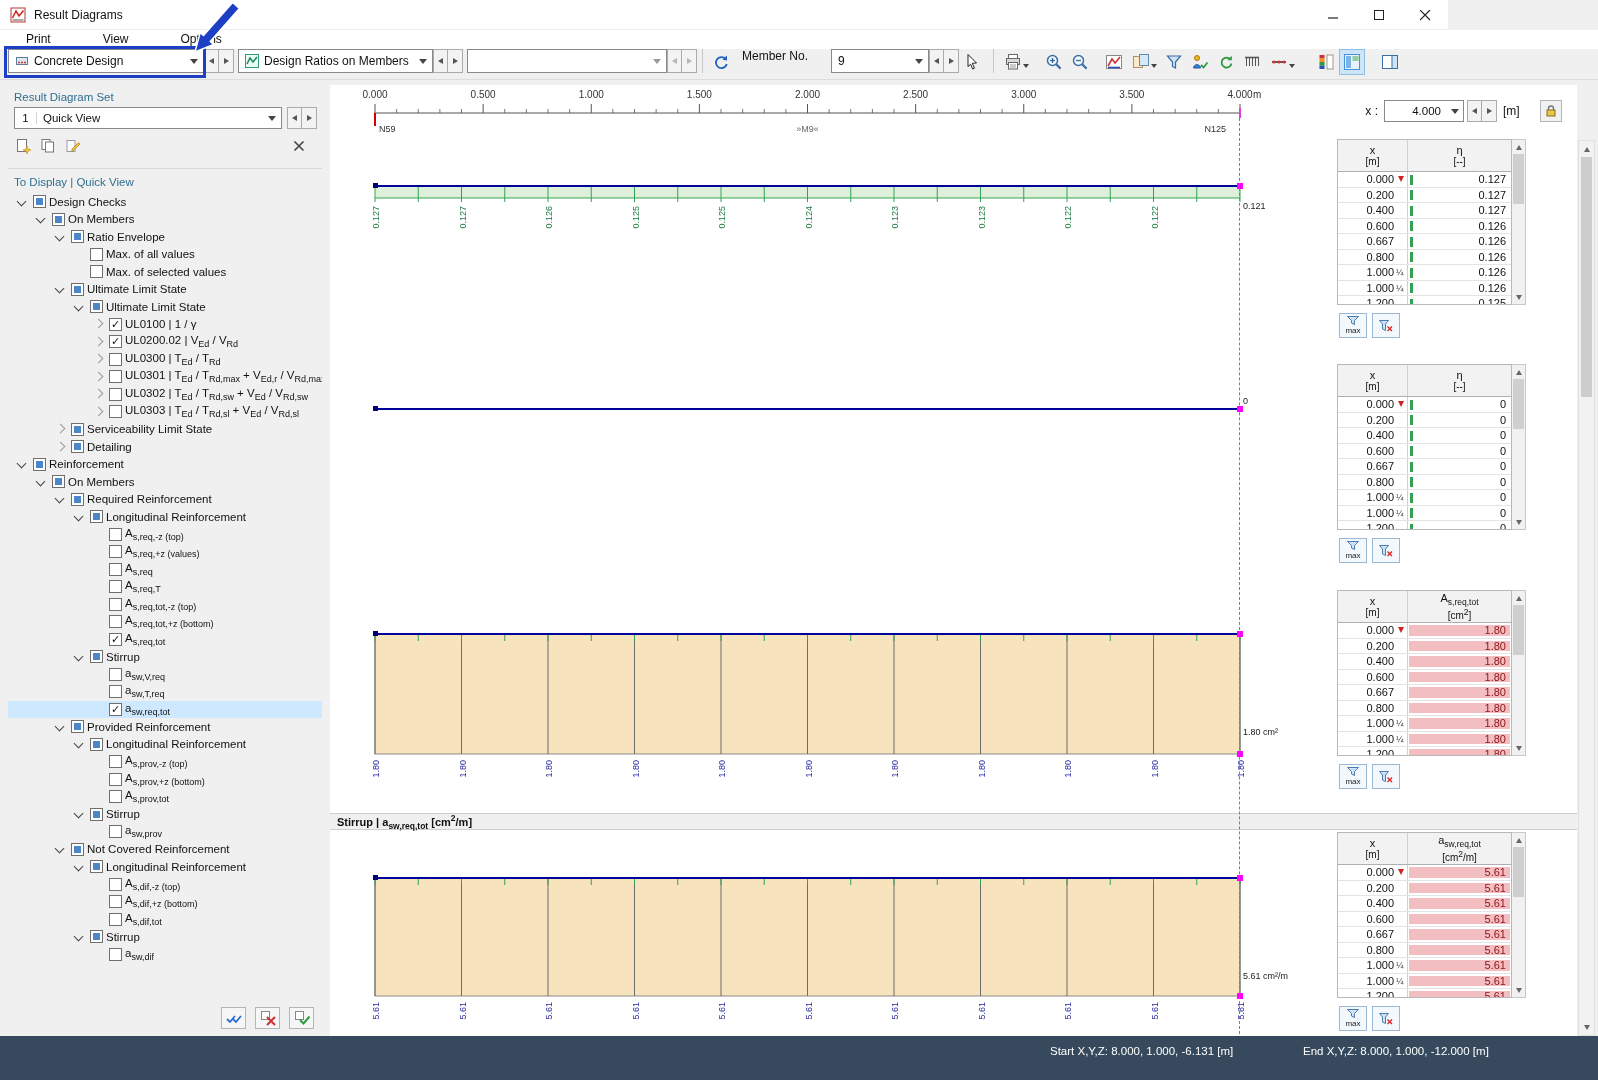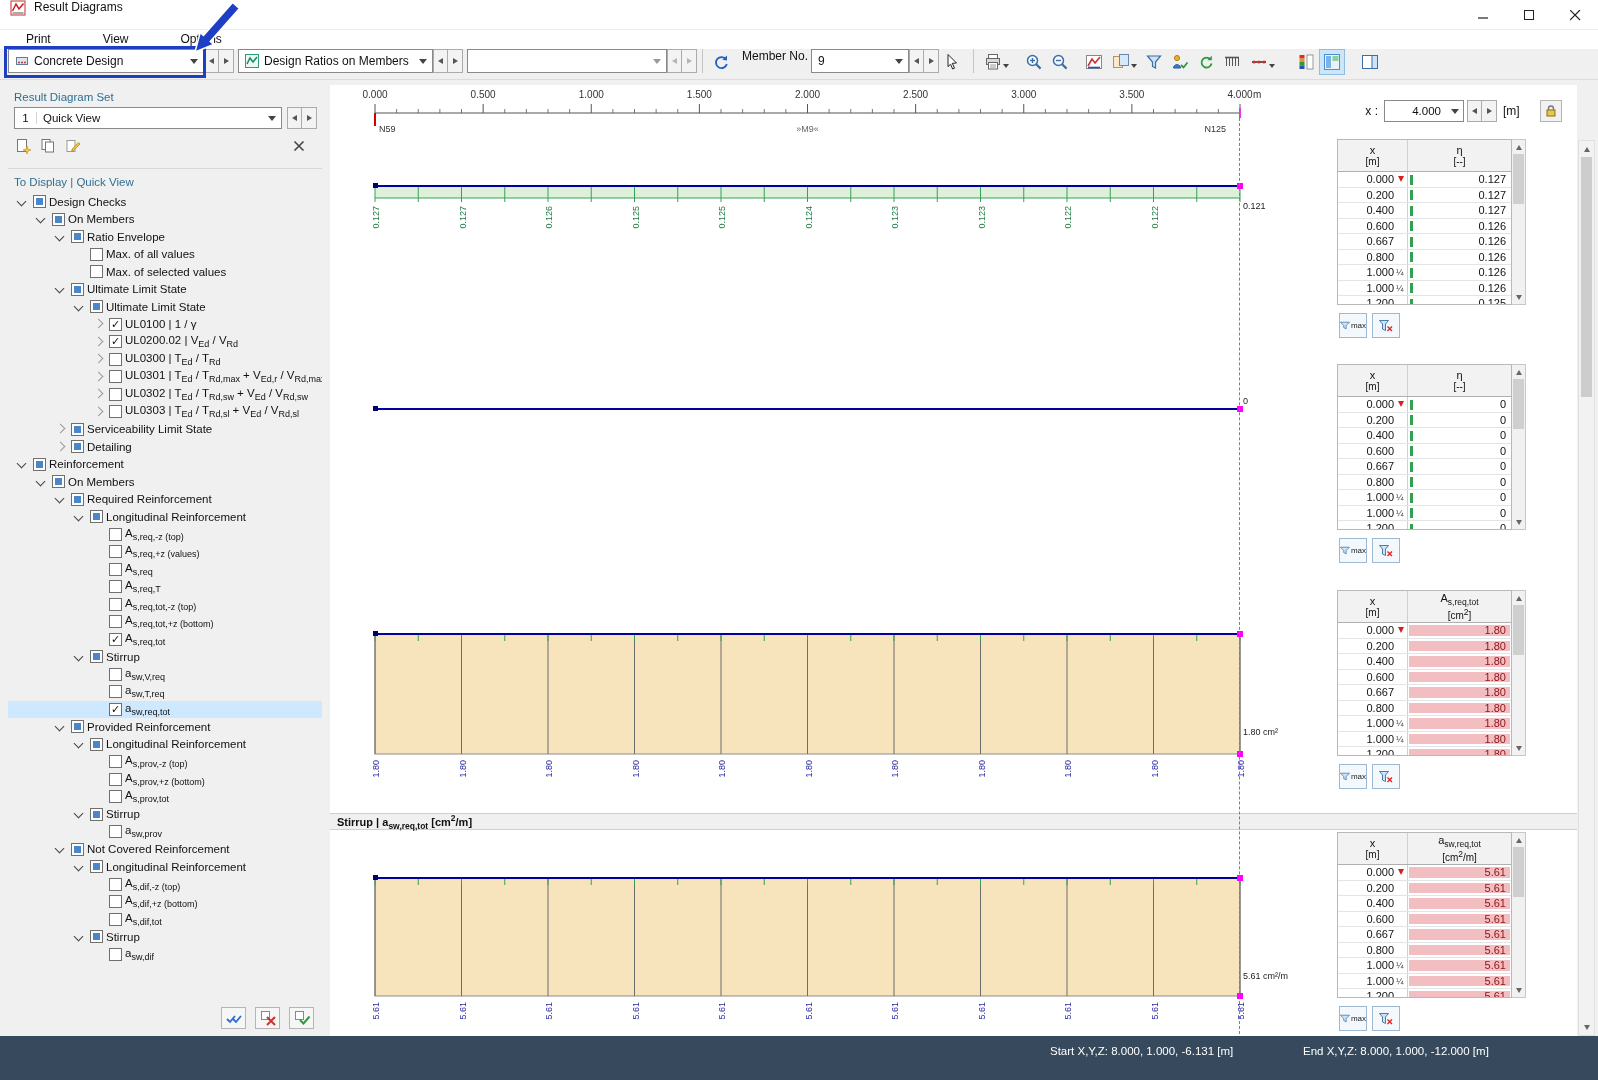--- a/index.html
+++ b/index.html
@@ -1,42 +1,42 @@
 <!DOCTYPE html>
 <html style="--member-line: #00009c; --envelope-fill: #def0da; --envelope-tick: #36a257; --reinforcement-fill: #f7e3bc; --marker-magenta: #ff00ff; --label-green: #1c7a40; --label-blue: #2828a0; --table-bar-pink: #f2bec2; --table-bar-green: #33a054; --selection-blue: #cde8ff; --annotation-blue: #1d3fc4;"><head>
 <meta charset="utf-8">
 <style>
 *{margin:0;padding:0;box-sizing:border-box}
 html,body{width:1598px;height:1080px}
 body{position:relative;overflow:hidden;background:#f0f0f0;font-family:"Liberation Sans","DejaVu Sans",sans-serif;font-size:12px;color:#111}
 svg{display:block}
 button{font-family:inherit}
 
-.titlebar{position:absolute;left:0;top:0;width:1598px;height:30px;background:#fff;display:flex;align-items:flex-start;padding-left:10px;gap:8px;border-bottom:1px solid #ececec}
+.titlebar{position:absolute;left:0;top:0;width:1448px;height:30px;background:#fff;display:flex;align-items:center;padding-left:10px;gap:8px;border-bottom:1px solid #ececec}
 .title{font-size:12px}
 .winbtns{position:absolute;right:0;top:0;height:30px;display:flex}
 .winbtn{width:46px;height:30px;display:flex;align-items:center;justify-content:center}
 .menubar{position:absolute;left:0;top:30px;width:1598px;height:19px;background:#fff;display:flex;align-items:center}
 .menuitem{padding:0 26px;height:19px;line-height:19px;cursor:default}
 .toolbar{position:absolute;left:0;top:49px;width:1598px;height:31px;background:#f0f0f0;border-bottom:1px solid #dcdcdc;display:flex;align-items:flex-start;padding-left:8px}
 .combo{height:24px;background:#fff;border:1px solid #898989;display:flex;align-items:center;gap:5px;padding:0 20px 0 6px;position:relative;white-space:nowrap}
 .combo .caret{position:absolute;right:5px;top:9px;width:0;height:0;border:4px solid transparent;border-top:5px solid #444}
 .navpair{display:flex}
 .navbtn{width:15px;height:24px;background:#f3f3f3;border:1px solid #ababab;display:flex;align-items:center;justify-content:center}
 .navpair .navbtn+.navbtn{border-left:none}
 .tri{width:0;height:0;display:block}
 .tri.left{border:3.5px solid transparent;border-right:5px solid #555;border-left:none}
 .tri.right{border:3.5px solid transparent;border-left:5px solid #555;border-right:none}
 .tri.up{border:3.5px solid transparent;border-bottom:5px solid #666;border-top:none}
 .tri.down{border:3.5px solid transparent;border-top:5px solid #666;border-bottom:none}
 .tsep{width:1px;height:24px;background:#c6c6c6;margin:0 5px;flex:none}
 .tbtn{width:26px;height:26px;display:flex;align-items:center;justify-content:center;flex:none;position:relative;background:transparent;border:1px solid transparent}
 .tbtn.active{background:#cde6f7;border:1px solid #8fbde2}
 .dd{width:0;height:0;border:3.5px solid transparent;border-top:4.5px solid #444;margin-left:1px;align-self:center;margin-top:10px}
-.mlabel{margin:0 3px 0 8px;white-space:nowrap}
+.mlabel{margin:0 23px 0 8px;white-space:nowrap}
 
 .sidebar{position:absolute;left:8px;top:85px;width:314px;height:951px;background:#f0f0f0}
 .sbhead{position:absolute;left:6px;color:#2f6f91;font-size:11.5px;white-space:nowrap}
 .setrow{position:absolute;left:6px;top:22px;display:flex;height:22px}
 .setcombo{width:268px;background:#fff;border:1px solid #898989;display:flex;align-items:center;position:relative;font-size:11.5px}
 .setnum{width:22px;text-align:center;border-right:1px solid #d5d5d5}
 .setname{padding-left:6px;flex:1}
 .setcombo .caret{position:absolute;right:5px;top:8px;width:0;height:0;border:4px solid transparent;border-top:5px solid #444}
 .sb-icons{position:absolute;left:4px;top:50px;display:flex;gap:3px}
 .sbbtn{width:22px;height:22px;display:flex;align-items:center;justify-content:center;border:1px solid transparent;background:transparent}
@@ -82,21 +82,21 @@
 .mk{position:absolute;right:1px;top:1px;width:10px;height:13px;font-size:9px;color:#444;line-height:13px}
 .mk.max::after{content:"";display:block;margin:3px auto 0;width:0;height:0;border-left:3.5px solid transparent;border-right:3.5px solid transparent;border-top:6px solid #d42020}
 .pbar{position:absolute;left:1px;right:1px;top:2px;bottom:2px;background:var(--table-bar-pink,#f2bec2)}
 .gbar{position:absolute;left:2px;top:2.5px;width:3px;height:10px;background:var(--table-bar-green,#33a054)}
 .vv{position:relative}
 .tcv.pink .vv{color:#8f1212}
 .tscroll{position:absolute;left:1182px;top:2px;width:14px;height:166px;background:#f1f1f1;border:1px solid #c8c8c8;border-left:none}
 .sarr{position:absolute;left:0;width:100%;height:12px;display:flex;align-items:center;justify-content:center}
 .sthumb{position:absolute;left:1px;right:1px;top:14px;height:50px;background:#cfcfcf}
 .tbtns{position:absolute;left:1009px;top:176px;display:flex;gap:5px}
-.maxbtn{width:28px;height:25px;border:1px solid #9db8d2;background:#f3f8fd;display:flex;flex-direction:row;align-items:center;justify-content:center;font-size:8px;color:#222;gap:1px}
+.maxbtn{width:28px;height:25px;border:1px solid #9db8d2;background:#f3f8fd;display:flex;flex-direction:column;align-items:center;justify-content:center;font-size:8px;color:#222;gap:1px}
 
 .posline{position:absolute;left:909px;top:33px;width:0;height:921px;border-left:1px dashed #e23ae2;z-index:6}
 .vscroll{position:absolute;left:1578px;top:140px;width:17px;height:896px;background:#f2f2f2;border:1px solid #e0e0e0}
 .vthumb{position:absolute;left:2px;right:2px;top:16px;height:240px;background:#cdcdcd}
 .statusbar{position:absolute;left:0;top:1036px;width:1598px;height:44px;background:#36495d;color:#fff;font-size:11.5px}
 .statusbar span{position:absolute;top:9px;white-space:nowrap}
 .st1{left:1050px}
 .st2{left:1303px}
 
 .annotbox{position:absolute;left:4px;top:46px;width:202px;height:32px;border:3px solid var(--annotation-blue,#1d3fc4);z-index:40;pointer-events:none}

